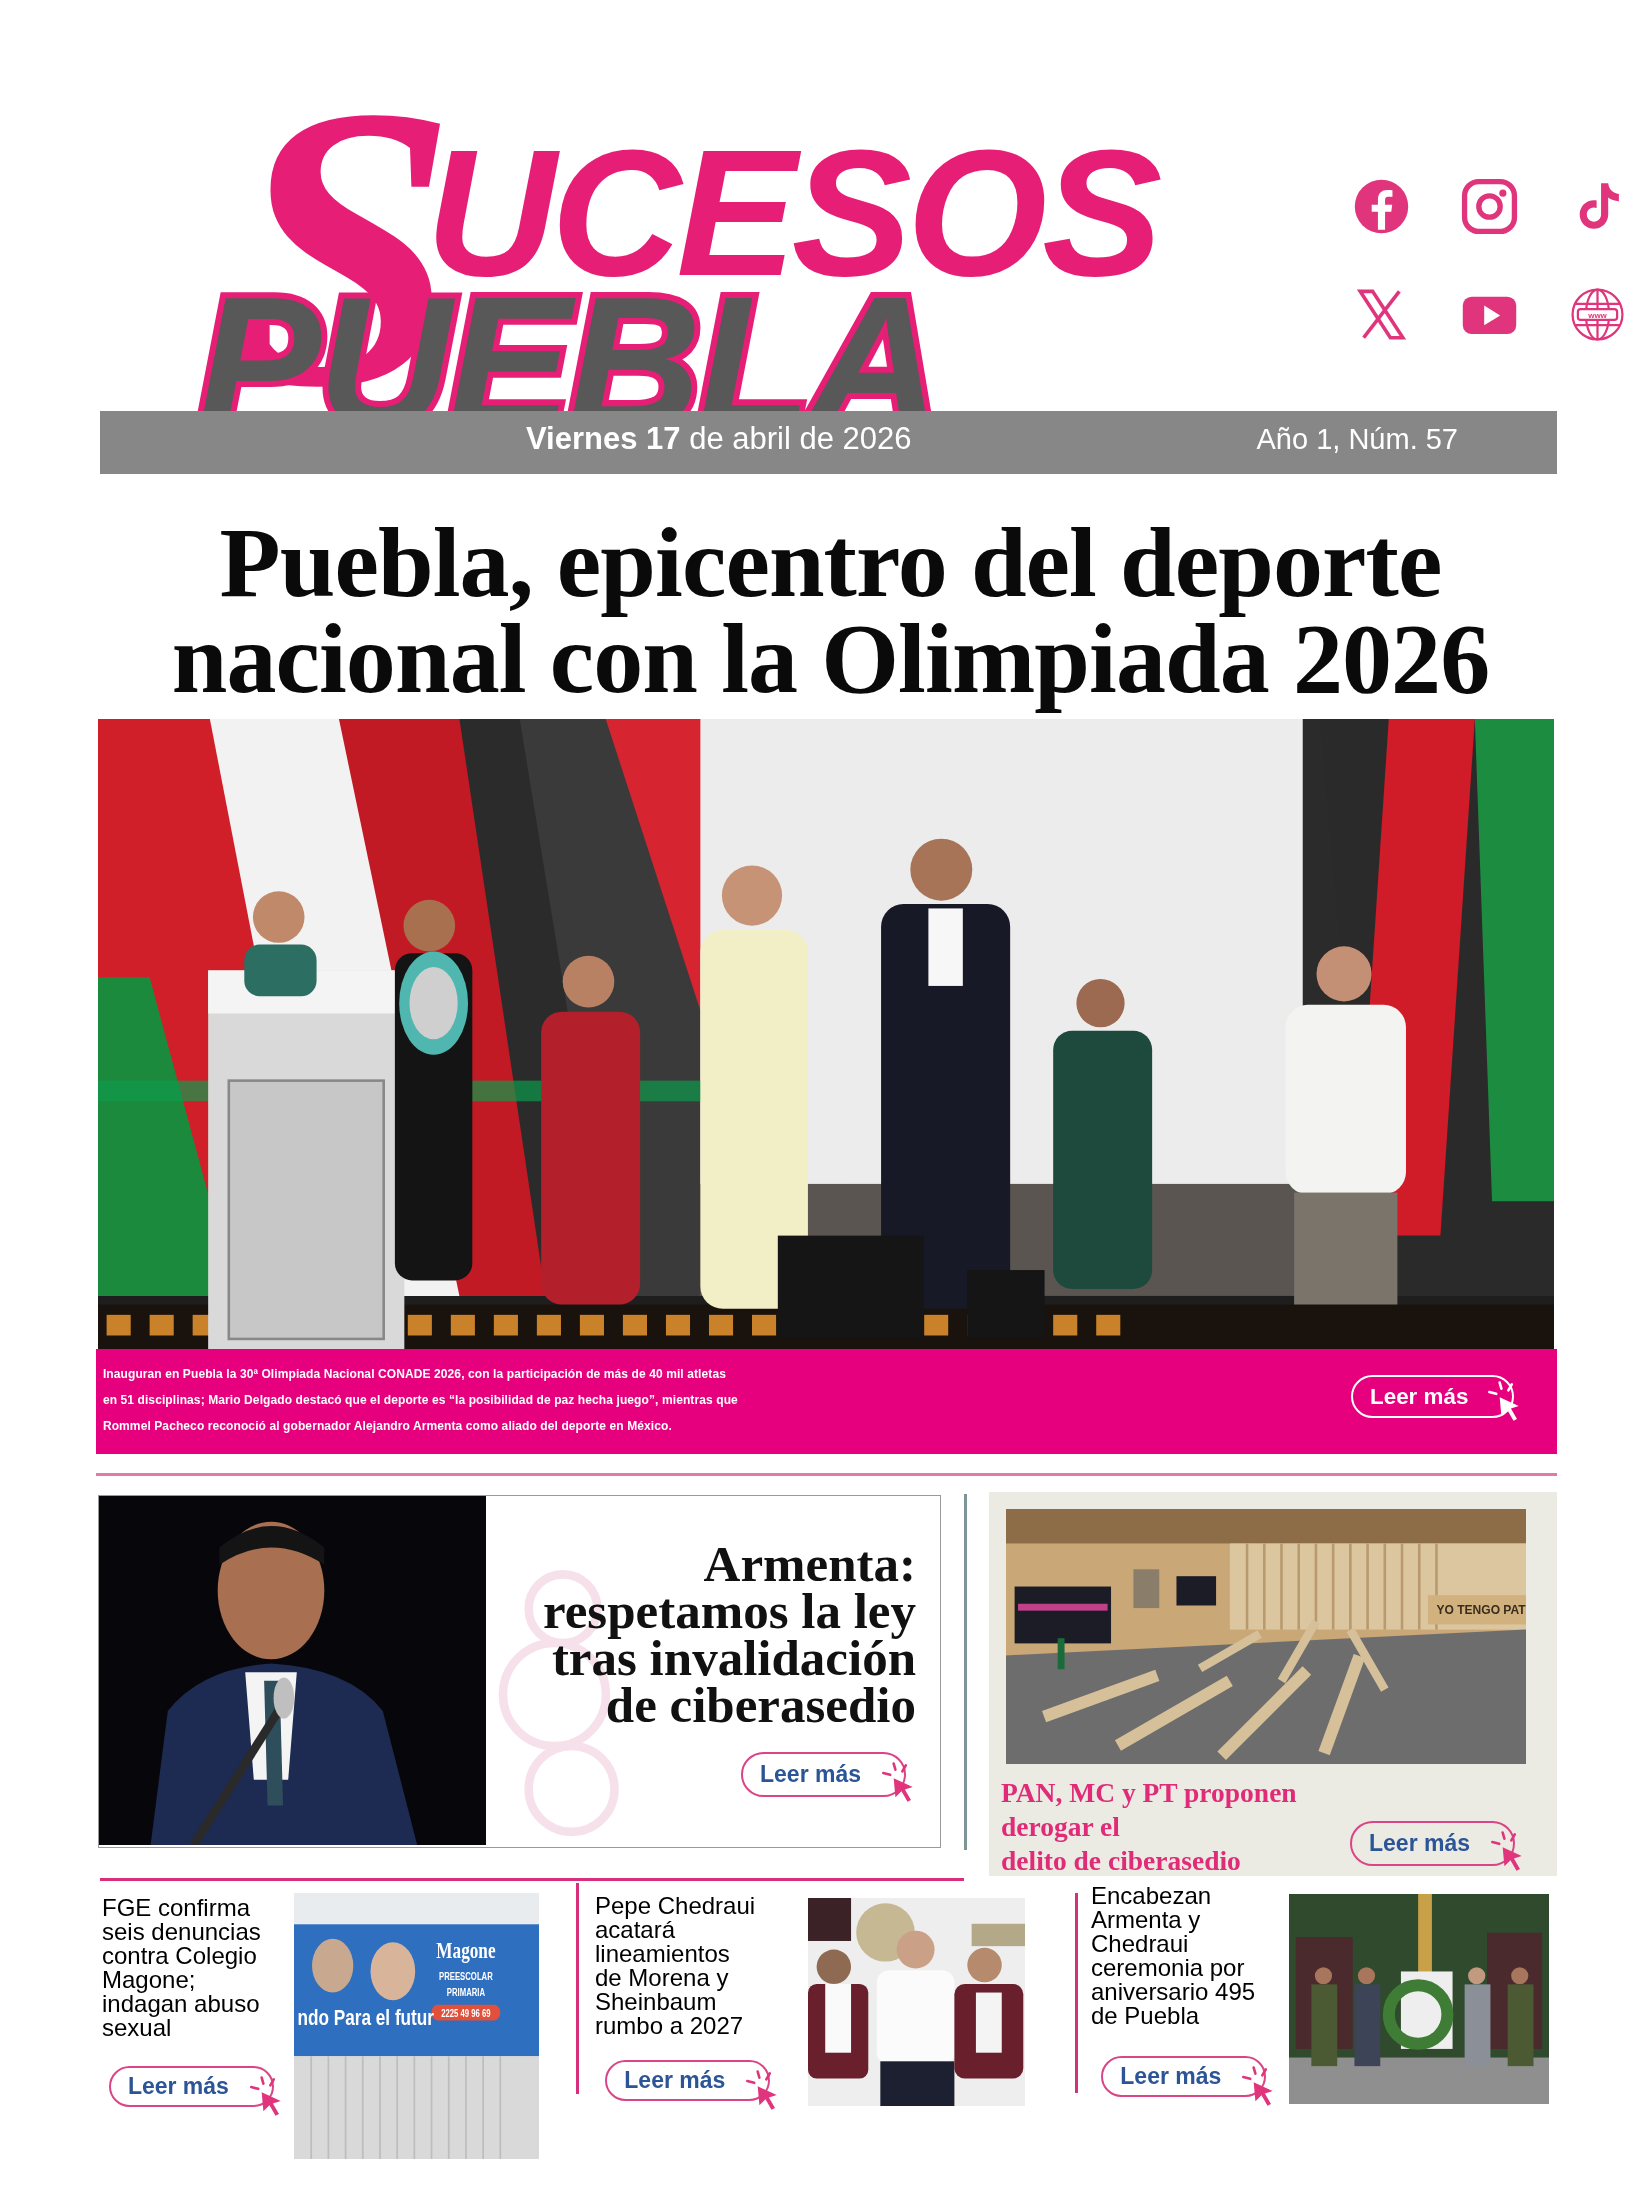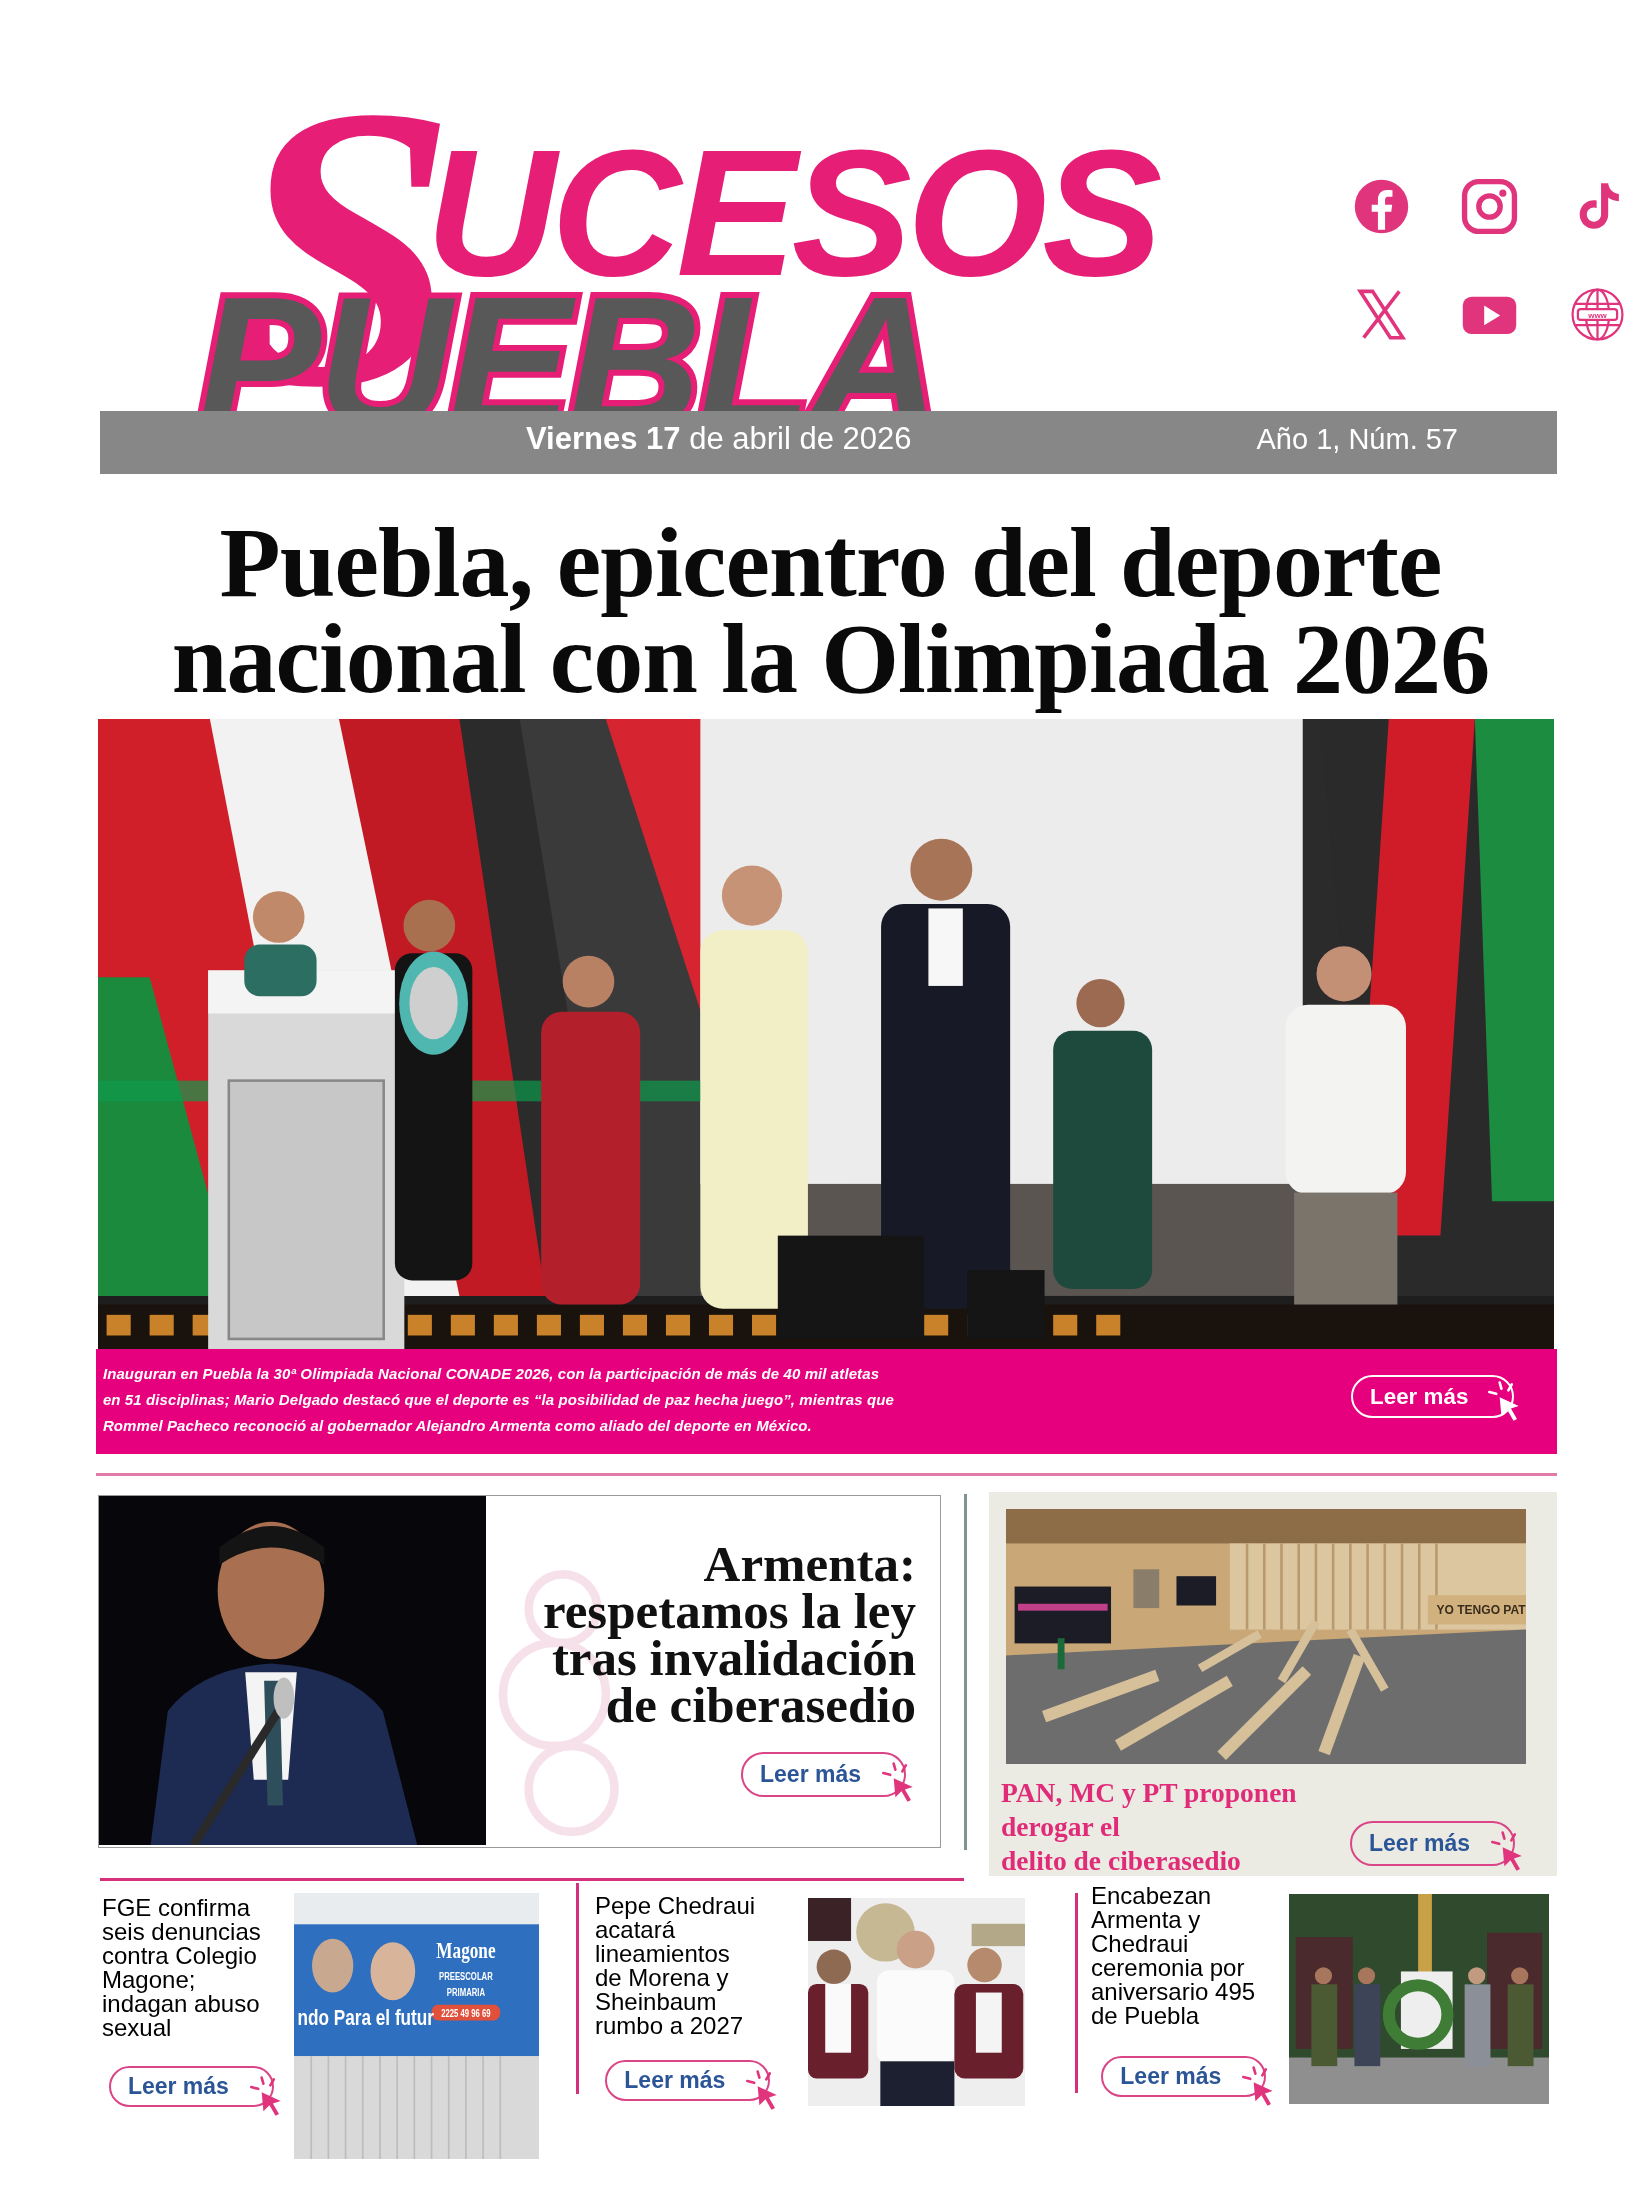--- a/index.html
+++ b/index.html
@@ -41,21 +41,21 @@
     font-family: "Liberation Serif", serif; font-weight: 700; font-size: 100px; line-height: 96px;
     color: #0a0a0a; letter-spacing: -0.9px; }
 
   
   .hero { position: absolute; left: 98px; top: 719px; width: 1456px; height: 632px; overflow: hidden; background: #2a2a2a; }
   .hero svg { width: 100%; height: 100%; display: block; }
 
   .hero-caption { position: absolute; left: 96px; top: 1349px; width: 1461px; height: 105px;
     background: #e6007e; color: #fff; }
   .hero-caption p { position: absolute; left: 6.9px; top: 12px; width: 1222px;
-    font-size: 15px; font-weight: 700; line-height: 26px; letter-spacing: 0.1px; font-style: italic; }
+    font-size: 12px; font-weight: 700; line-height: 26px; letter-spacing: 0.1px; }
   .cta-light { position: absolute; right: 43px; top: 26px; width: 163px; height: 43px;
     border: 2.2px solid #fff; border-radius: 22.4px; color: #fff; font-size: 22.4px; font-weight: 700;
     display: flex; align-items: center; padding-left: 17px; cursor: pointer; }
 
   .rule-pink { position: absolute; left: 96px; top: 1473px; width: 1461px; height: 2.6px; background: #e27aa8; }
 
   
   .cta { position: absolute; height: 45px; border: 2.2px solid #d94586; border-radius: 24px;
     color: #2b5597; font-weight: 700; font-size: 23px; display: flex; align-items: center;
     padding-left: 17px; cursor: pointer; background: transparent; }

